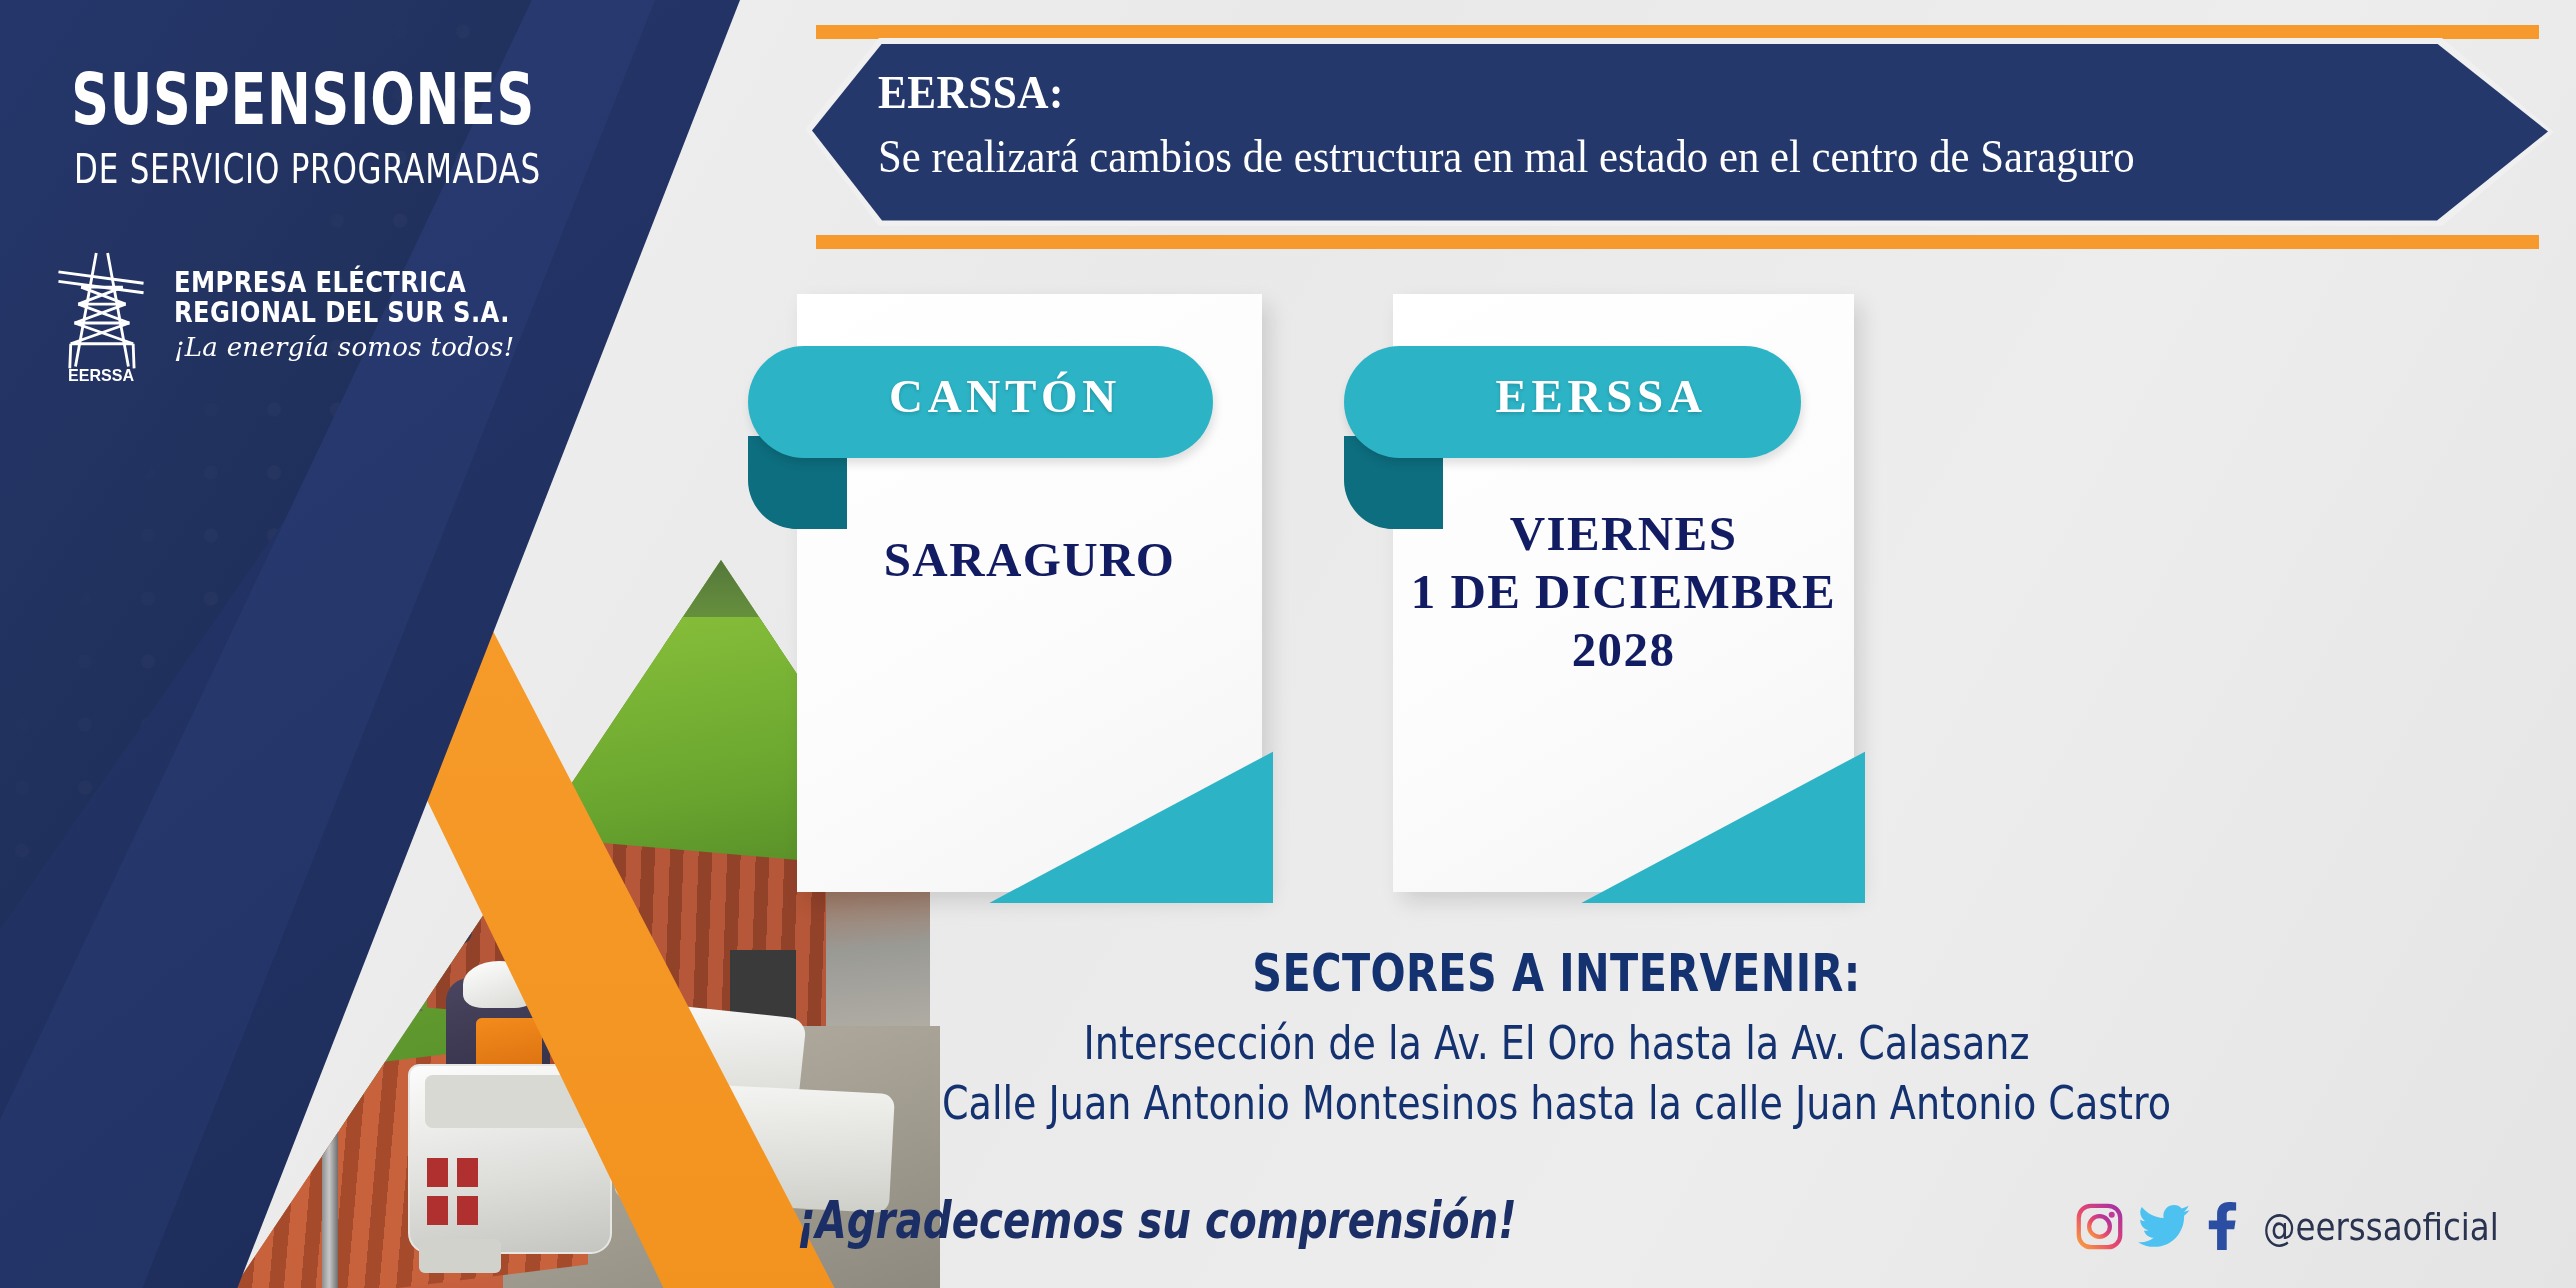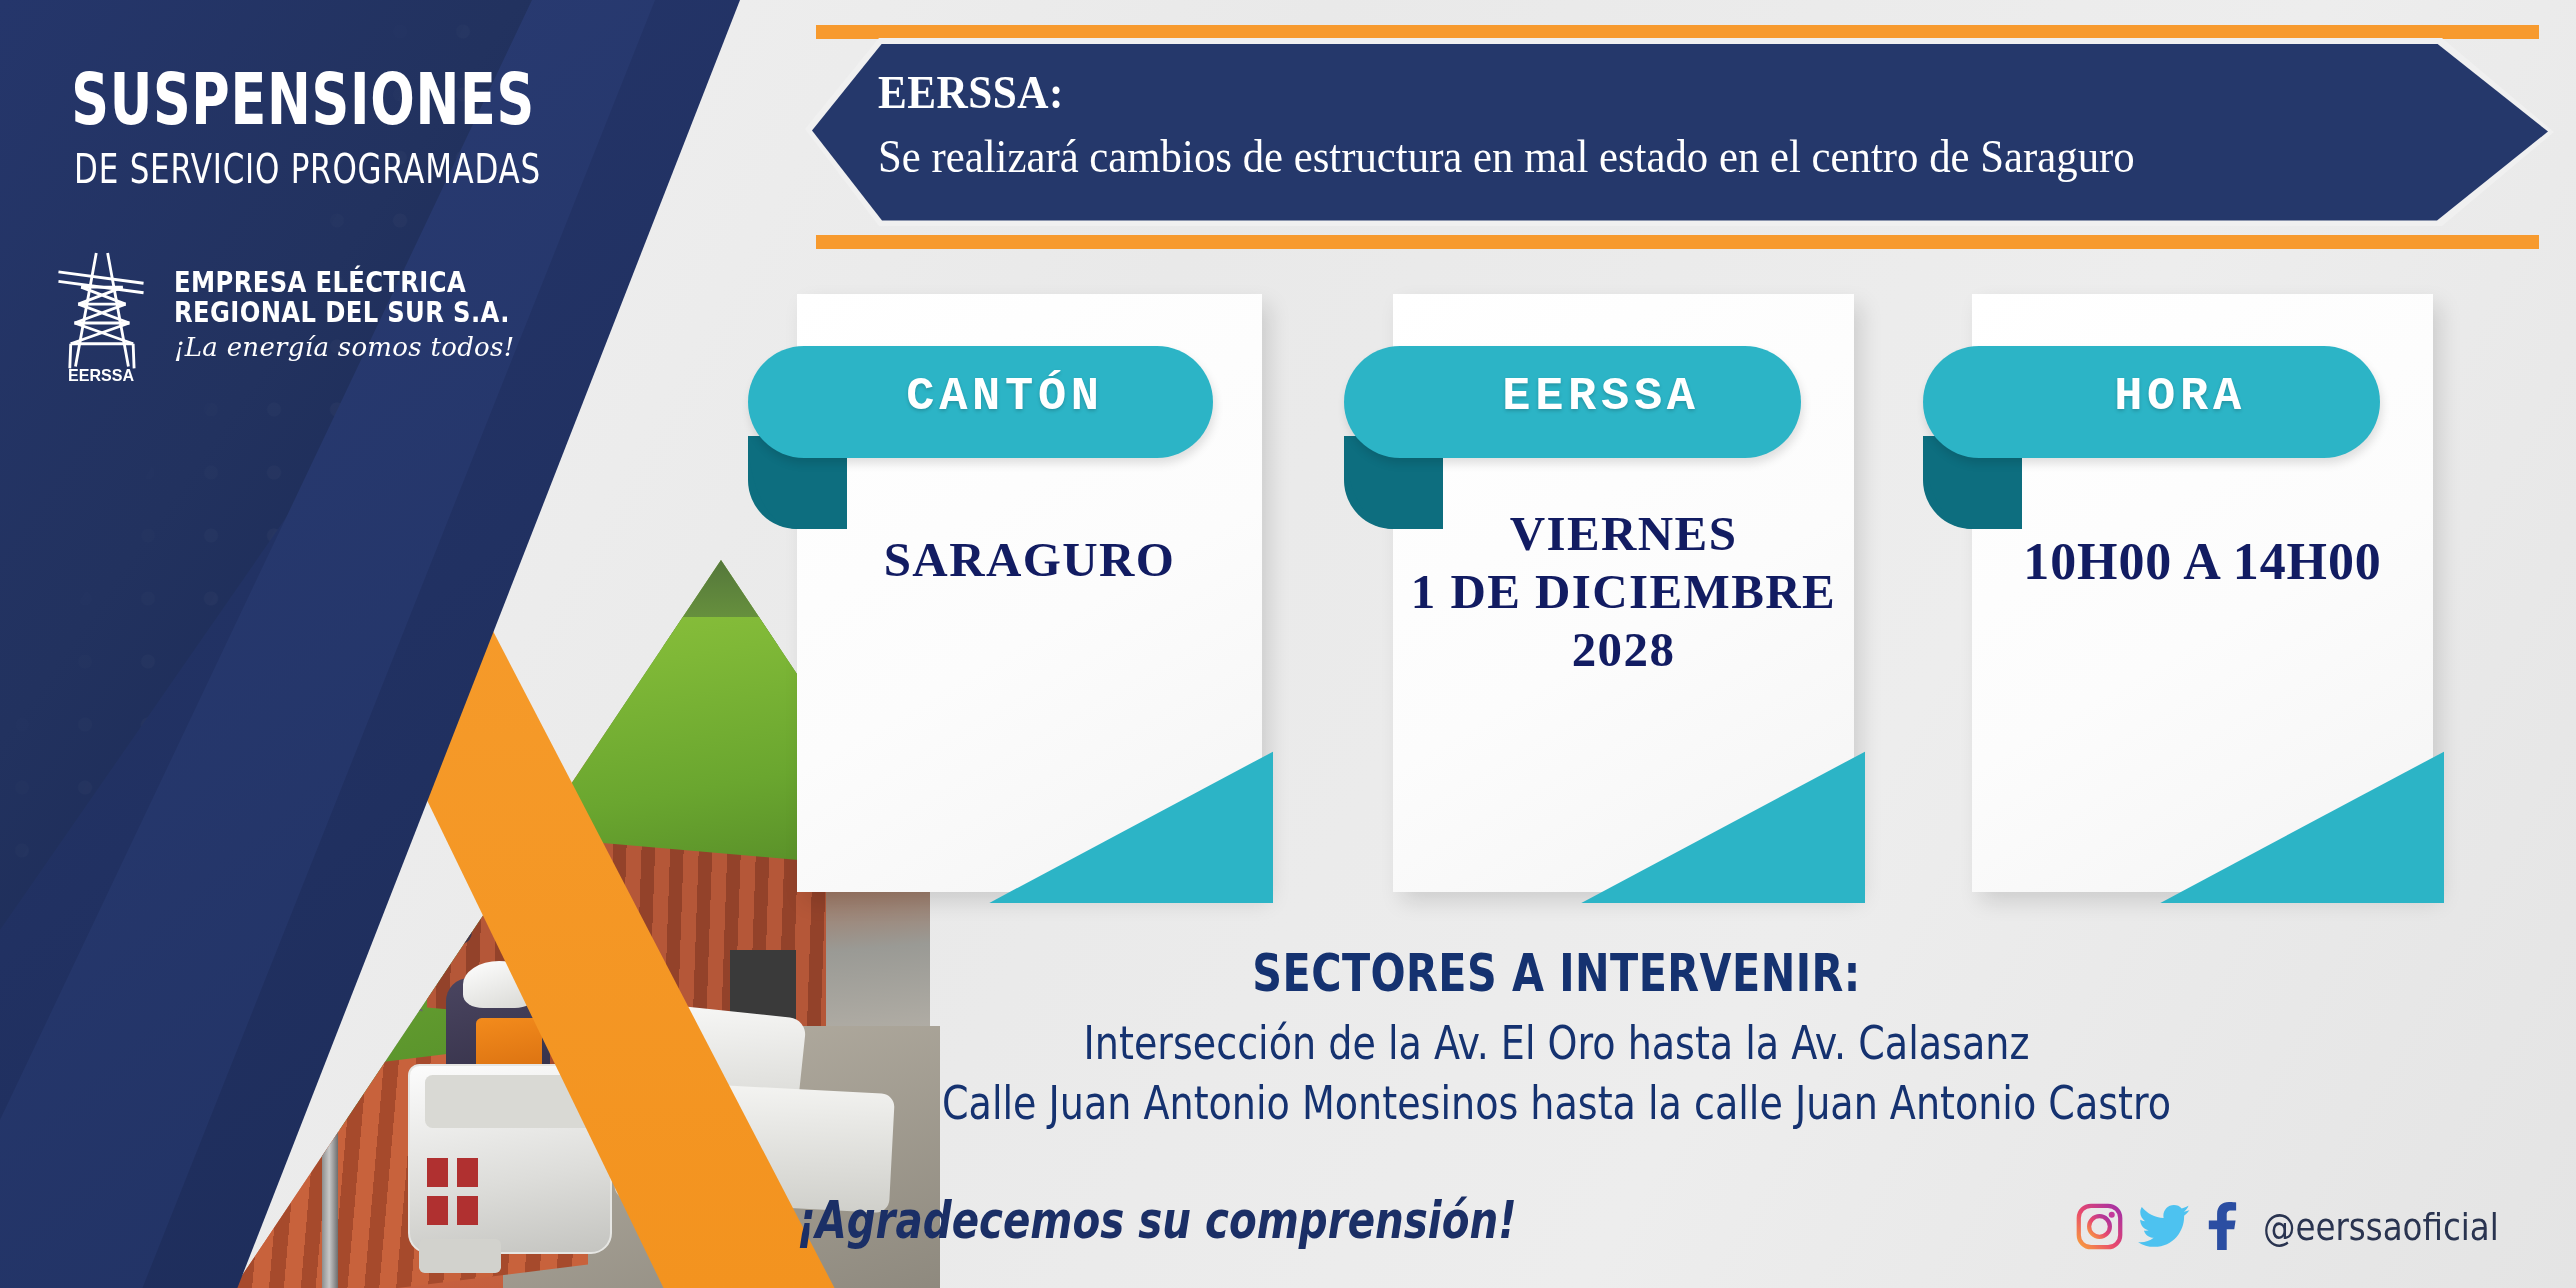--- a/index.html
+++ b/index.html
@@ -193,21 +193,21 @@
     background:#2CB4C6;
     border-radius:56px;
     box-shadow:1.9px 5.7px 9.5px rgba(0,0,0,.12);
   }
   .ribbon-body.pill-2{ width:457px; }
   .ribbon-body.pill-3{ width:457px; }
   .ribbon-label{
     position:absolute; left:49px; top:0; width:416px; height:100px;
     display:flex; align-items:center; justify-content:center;
     color:#ffffff; font-size:47px; font-weight:bold; letter-spacing:4.7px;
-    font-family:Liberation Mono, monospace;
+    font-family:Liberation Serif, serif;
     text-shadow:0 1.9px 3.8px rgba(0,0,0,.18);
   }
   .card-value{
     position:absolute; left:-9.5px; top:237px; width:calc(100% + 19px);
     text-align:center; color:#121C62;
     font-family:"Liberation Serif","DejaVu Serif",serif;
     font-weight:bold; font-size:49px; line-height:1.18; letter-spacing:1.4px;
     white-space:pre-line;
   }
   .card-2 .card-value{ left:-57px; width:calc(100% + 114px); top:211px; }
@@ -341,29 +341,20 @@
         <div class="ribbon-fold"></div>
         <div class="ribbon-body pill-2"></div>
         <div class="ribbon-label">EERSSA</div>
       </div>
       <div class="card-value">VIERNES
 1 DE DICIEMBRE
 2028</div>
       <div class="corner-tri"></div>
     </div>
 
-    <div class="card card-3">
-      <div class="ribbon">
-        <div class="ribbon-fold"></div>
-        <div class="ribbon-body pill-3"></div>
-        <div class="ribbon-label">HORA</div>
-      </div>
-      <div class="card-value">10H00 A 14H00</div>
-      <div class="corner-tri"></div>
-    </div>
 
   </div>
 
   <div class="sectors">
     <div class="sectors-title">SECTORES A INTERVENIR:</div>
     <div class="sectors-l1">Intersección de la Av. El Oro hasta la Av. Calasanz</div>
     <div class="sectors-l2">Calle Juan Antonio Montesinos hasta la calle Juan Antonio Castro</div>
   </div>
 
   <div class="thanks">¡Agradecemos su comprensión!</div>

